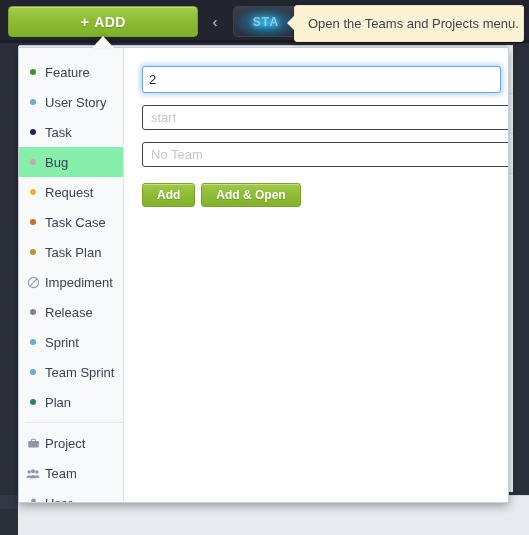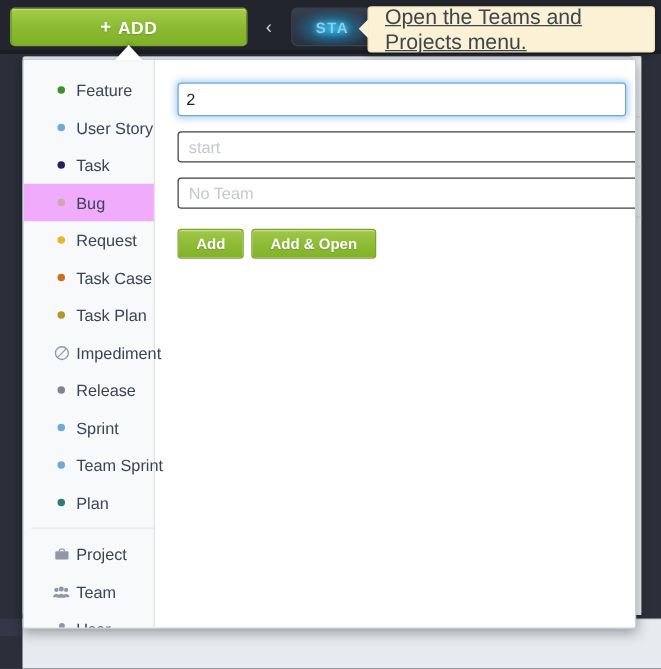--- a/index.html
+++ b/index.html
@@ -173,28 +173,28 @@
     background: #f7f9fa;
     border-right: 1px solid #dfe4ea;
     padding-top: 9px;
     box-sizing: border-box;
     flex: 0 0 105px;
   }
   .type-item {
     height: 30px;
     display: flex;
     align-items: center;
-    padding-left: 20px;
+    padding-left: 4px;
     box-sizing: border-box;
     cursor: pointer;
     font-size: 13px;
     color: #3b4455;
   }
   .type-item.selected {
-    background: #f0abfc;
+    background: #86efac;
   }
   .type-item .bullet {
     width: 6px; height: 6px;
     border-radius: 50%;
     flex: 0 0 6px;
     margin: 0 9px 0 7px;
   }
   .type-item .glyph {
     width: 14px;
     flex: 0 0 14px;
@@ -297,24 +297,23 @@
     left: 294px; top: 5px;
     width: 230px; height: 37px;
     background: #fbf2d5;
     border: 1px solid #f0e5bd;
     border-radius: 3px;
     box-shadow: 0 2px 5px rgba(0,0,0,.3);
     box-sizing: border-box;
     display: flex;
     align-items: center;
     padding-left: 13px;
-    font-size: 17px;
+    font-size: 13px;
     color: #40444c;
     z-index: 40;
-    text-decoration: underline;
   }
   #tooltip-arrow {
     position: absolute;
     left: -8px; top: 9px;
     width: 0; height: 0;
     border-top: 8px solid transparent;
     border-bottom: 8px solid transparent;
     border-right: 8px solid #fbf2d5;
   }
 </style>

